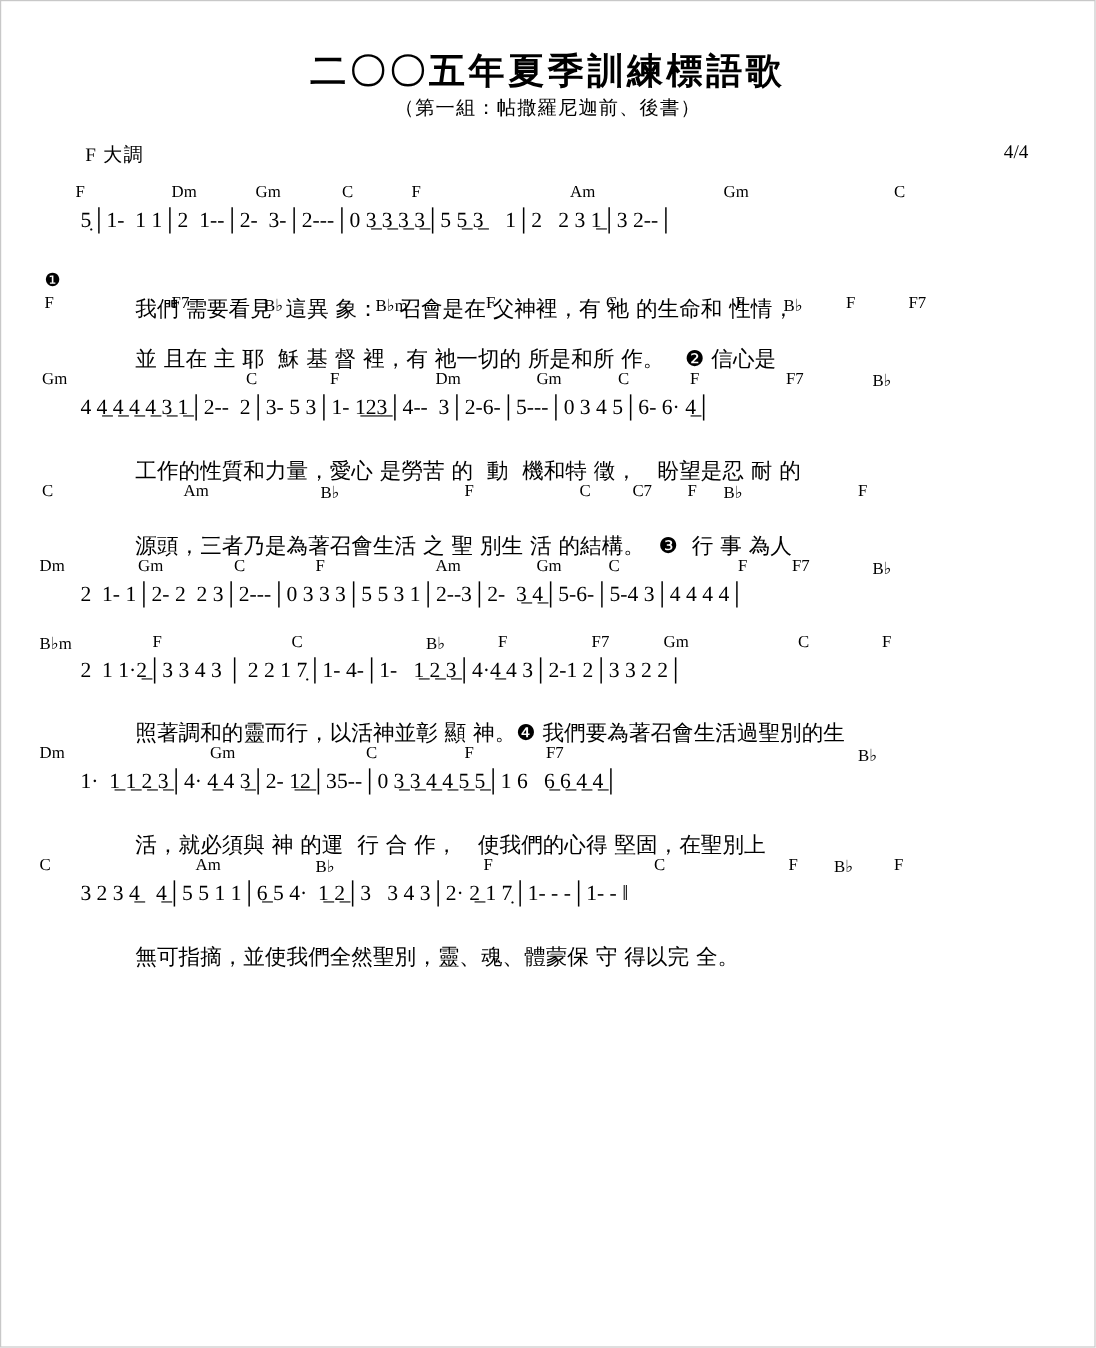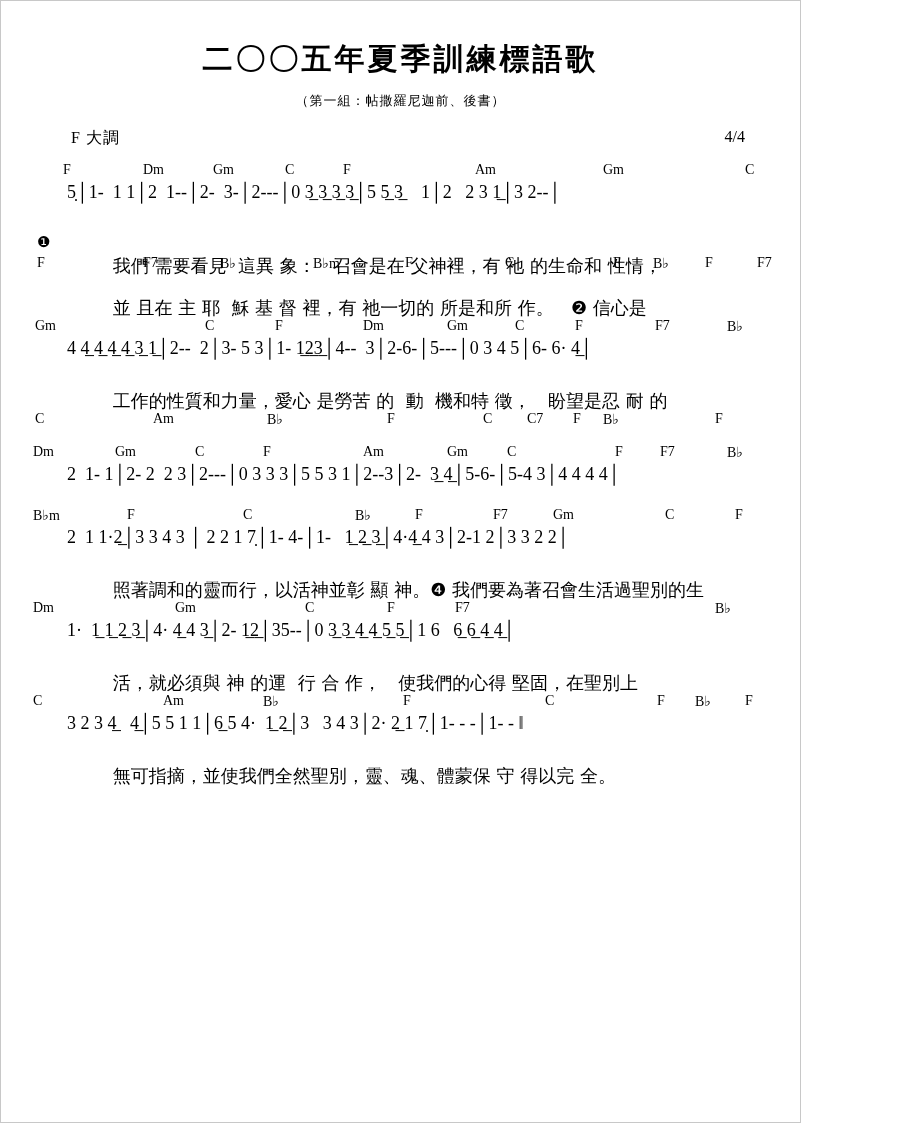--- a/index.html
+++ b/index.html
@@ -10,37 +10,37 @@
   body {
     width: 913px;
     height: 1123px;
     font-family: "Liberation Serif", "DejaVu Serif", serif;
     color: #000000;
     position: relative;
     overflow: hidden;
   }
   .page {
     position: relative;
-    width: 801px;
+    width: 913px;
     height: 1123px;
     border: 1px solid #c8c8c8;
     box-sizing: border-box;
   }
   .title {
     text-align: center;
     font-size: 30px;
     font-weight: bold;
     letter-spacing: 3px;
     margin-top: 38px;
     font-family: "DejaVu Serif", serif;
   }
   .subtitle {
     text-align: center;
-    font-size: 13px;
-    margin-top: 12px;
+    font-size: 16px;
+    margin-top: 0;
     letter-spacing: 1px;
   }
   .meta-row {
     position: relative;
     margin-top: 18px;
     height: 22px;
   }
   .key-sig {
     position: absolute;
     left: 70px;
@@ -169,20 +169,23 @@
         <span class="chord" style="left:20px">C</span>
         <span class="chord" style="left:138px">Am</span>
         <span class="chord" style="left:252px">B♭</span>
         <span class="chord" style="left:372px">F</span>
         <span class="chord" style="left:468px">C</span>
         <span class="chord" style="left:512px">C7</span>
         <span class="chord" style="left:558px">F</span>
         <span class="chord" style="left:588px">B♭</span>
         <span class="chord" style="left:700px">F</span>
       </div>
+      <div class="lyric-line">
+        <span>源頭，三者乃是為著召會生活 之 聖 別生 活 的結構。  ❸  行 事 為人</span>
+      </div>
     </div>
 
     <div class="system">
       <div class="chord-line">
         <span class="chord" style="left:18px">Dm</span>
         <span class="chord" style="left:100px">Gm</span>
         <span class="chord" style="left:180px">C</span>
         <span class="chord" style="left:248px">F</span>
         <span class="chord" style="left:348px">Am</span>
         <span class="chord" style="left:432px">Gm</span>

